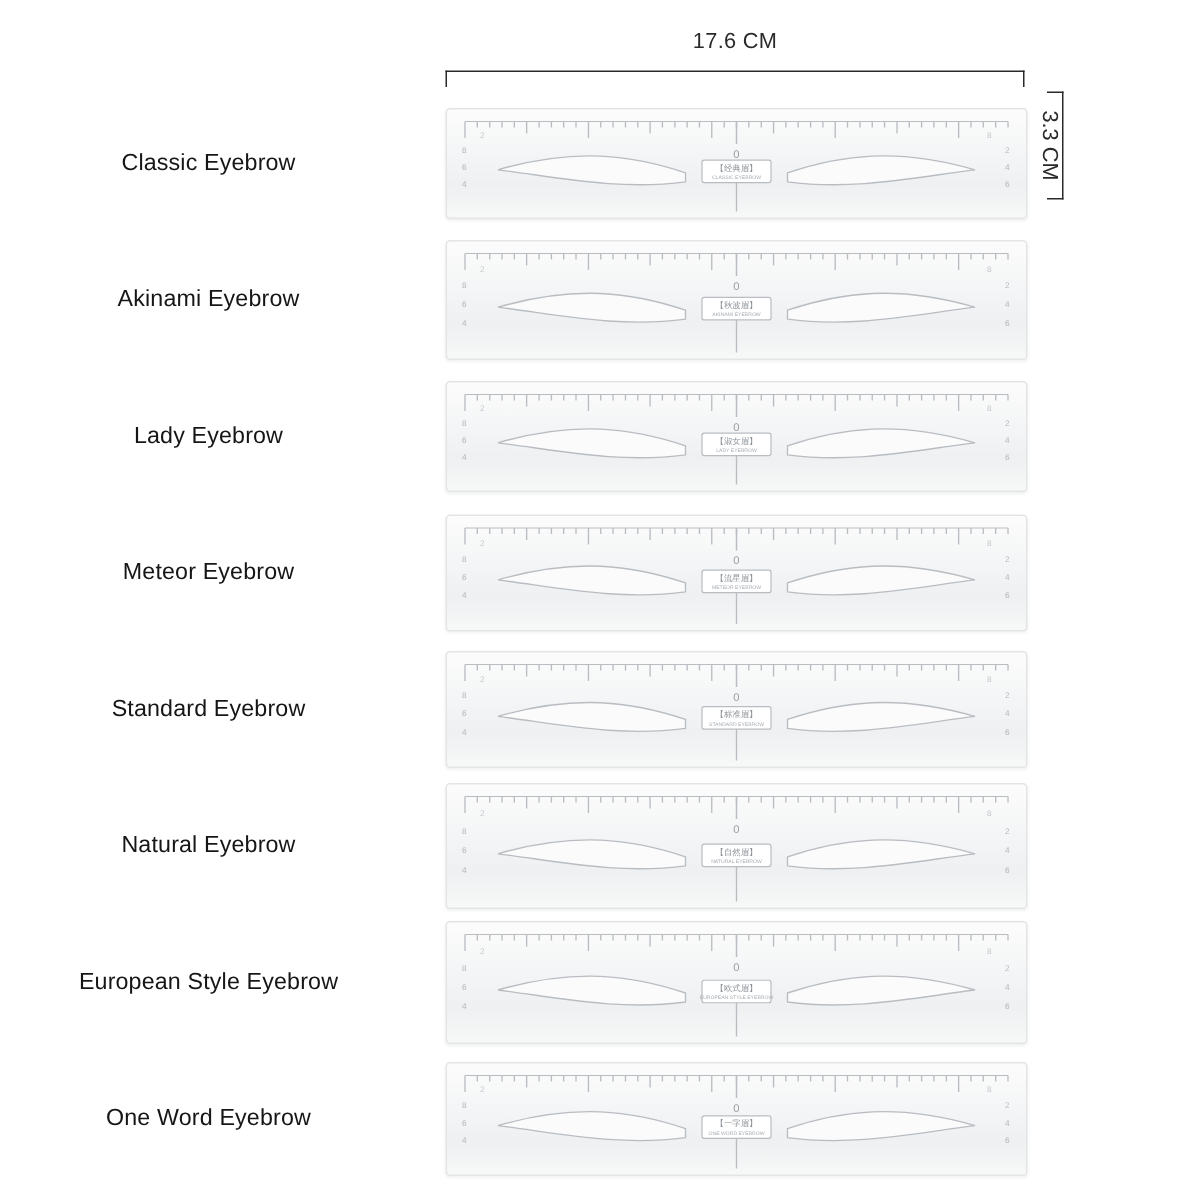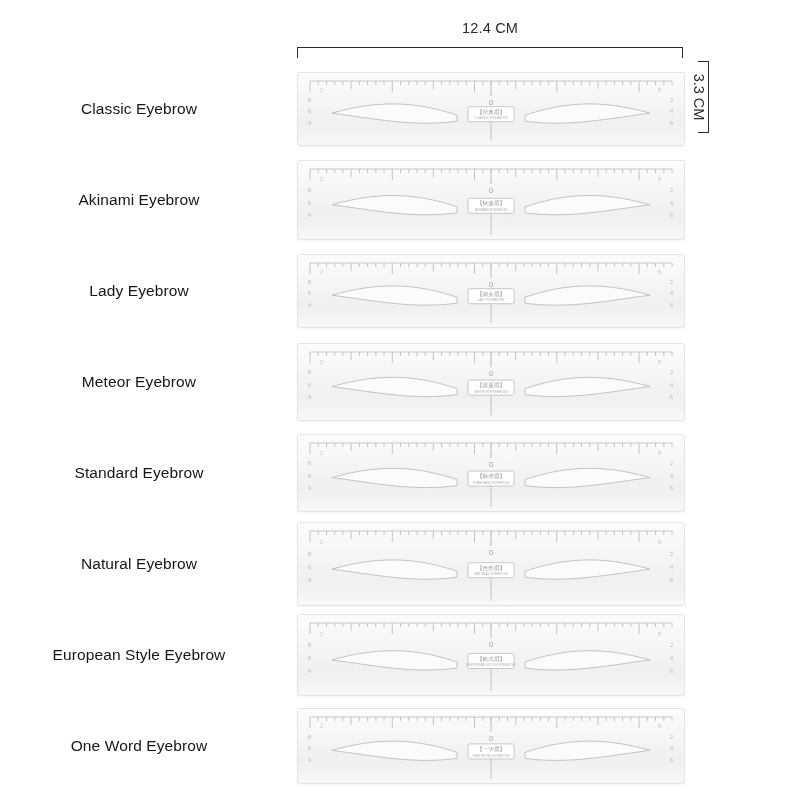--- a/index.html
+++ b/index.html
@@ -136,21 +136,21 @@
     border-radius: 3px;
     box-shadow: 0 1px 2px rgba(0,0,0,0.06);
     overflow: hidden;
   }
   .ruler svg { display: block; }
 </style>
 </head>
 <body>
 
 <div class="dim-top">
-  <div class="dim-label">12.4 CM</div>
+  <div class="dim-label">17.6 CM</div>
   <div class="line"></div>
   <div class="tick-l"></div>
   <div class="tick-r"></div>
 </div>
 
 <div class="dim-right">
   <div class="line"></div>
   <div class="tick-t"></div>
   <div class="tick-b"></div>
   <div class="dim-label">3.3 CM</div>

